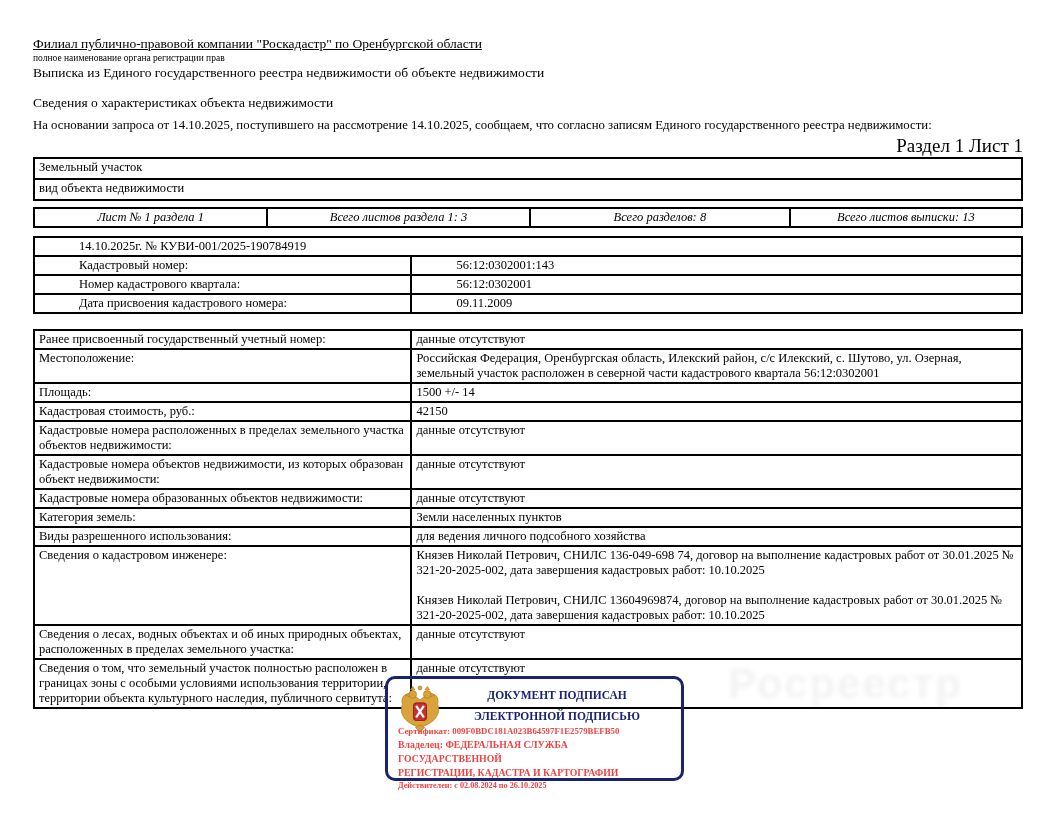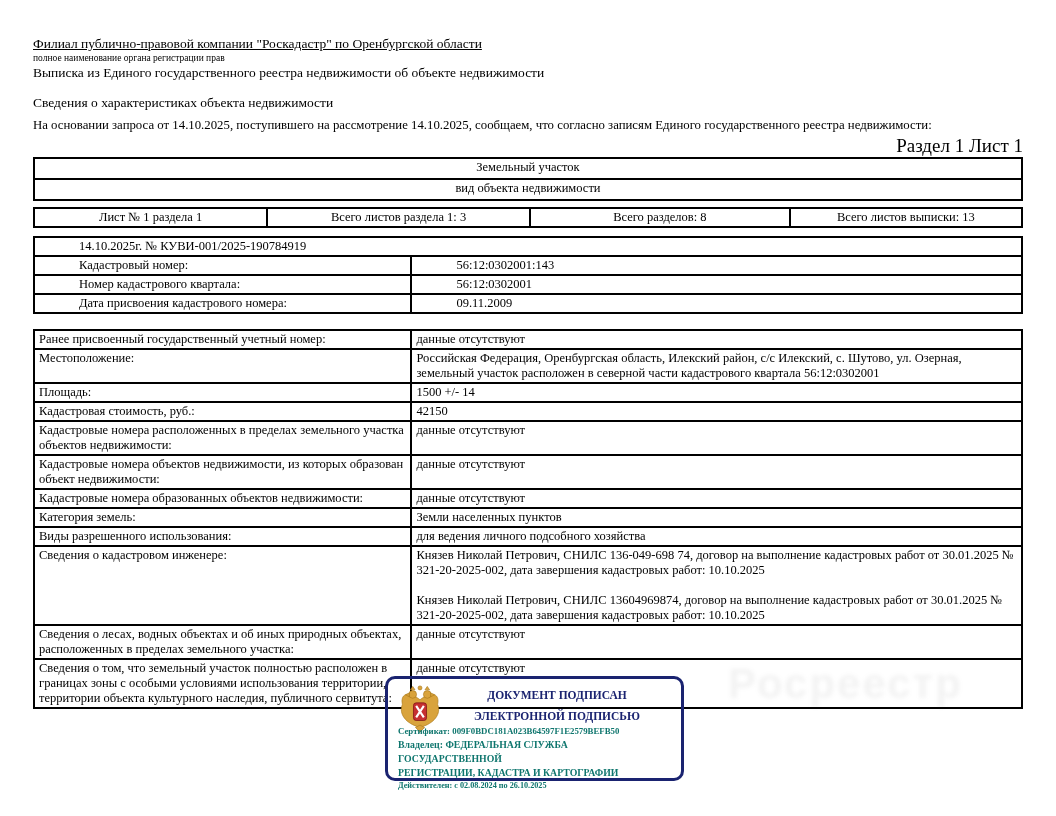--- a/index.html
+++ b/index.html
@@ -13,23 +13,23 @@
   .org-caption { font-size:9.5px; line-height:12px; }
   .doc-title { font-size:13.5px; line-height:17px; }
   .section-title { font-size:13.5px; margin-top:13px; line-height:17px; }
   .request-line { font-size:12.8px; margin-top:7px; line-height:15px; }
   .section-sheet { font-size:19px; text-align:right; margin-top:5px; line-height:15px; }
 
   table { border-collapse:collapse; width:990px; table-layout:fixed; }
   td { font-size:12.5px; line-height:15px; padding:1px 4px; vertical-align:top; }
   .bt td { border:2px solid #000; }
   .t-vid { margin-top:4px; }
-  .t-vid td { text-align:center; height:17px; }
+  .t-vid td { text-align:left; height:17px; }
   .t-sheet { margin-top:6px; }
-  .t-sheet td { text-align:center; height:14px; }
+  .t-sheet td { text-align:center; height:14px;font-style:italic; }
   .t-doc { margin-top:8px; }
   .t-doc td { height:15px;padding-left:44px; }
   .t-details { margin-top:15px; }
   .lbl { width:38.2%; }
   .val { white-space:pre-line; }
 
   
   .sig-wrap { position:absolute; left:33px; top:713px; }
   .t-sig td { border:none; }
   .t-sig .b { border:2px solid #000; }
@@ -40,21 +40,21 @@
 
   
   .stamp {
     position:absolute; left:385px; top:676px; width:293px; height:99px;
     border:3px solid #1a2370; border-radius:10px; background:transparent; z-index:5;
   }
   .stamp-titles {
     position:absolute; left:56px; top:6px; width:226px; text-align:center;
     color:#1a2370; font-weight:bold; font-size:11.5px; line-height:21px;
   }
-  .stamp-small { position:absolute; left:10px; top:46px; width:272px; color:#0f766e; }
+  .stamp-small { position:absolute; left:10px; top:46px; width:272px; color:#ef4444; }
   .stamp-cert { font-size:8.8px; line-height:13px; font-weight:bold; }
   .stamp-owner { font-size:9.8px; line-height:14px; font-weight:bold; }
   .stamp-valid { font-size:8.2px; line-height:11px; font-weight:bold; }
   .emblem { position:absolute; left:9px; top:5px; width:46px; height:50px; }
 
   
   .watermark {
     position:absolute; left:728px; top:660px; width:280px; z-index:0;
     font-family:"Liberation Sans","DejaVu Sans",sans-serif; font-weight:bold;
     font-size:42px; color:rgba(90,90,90,0.07); filter:blur(2px); letter-spacing:2px;

